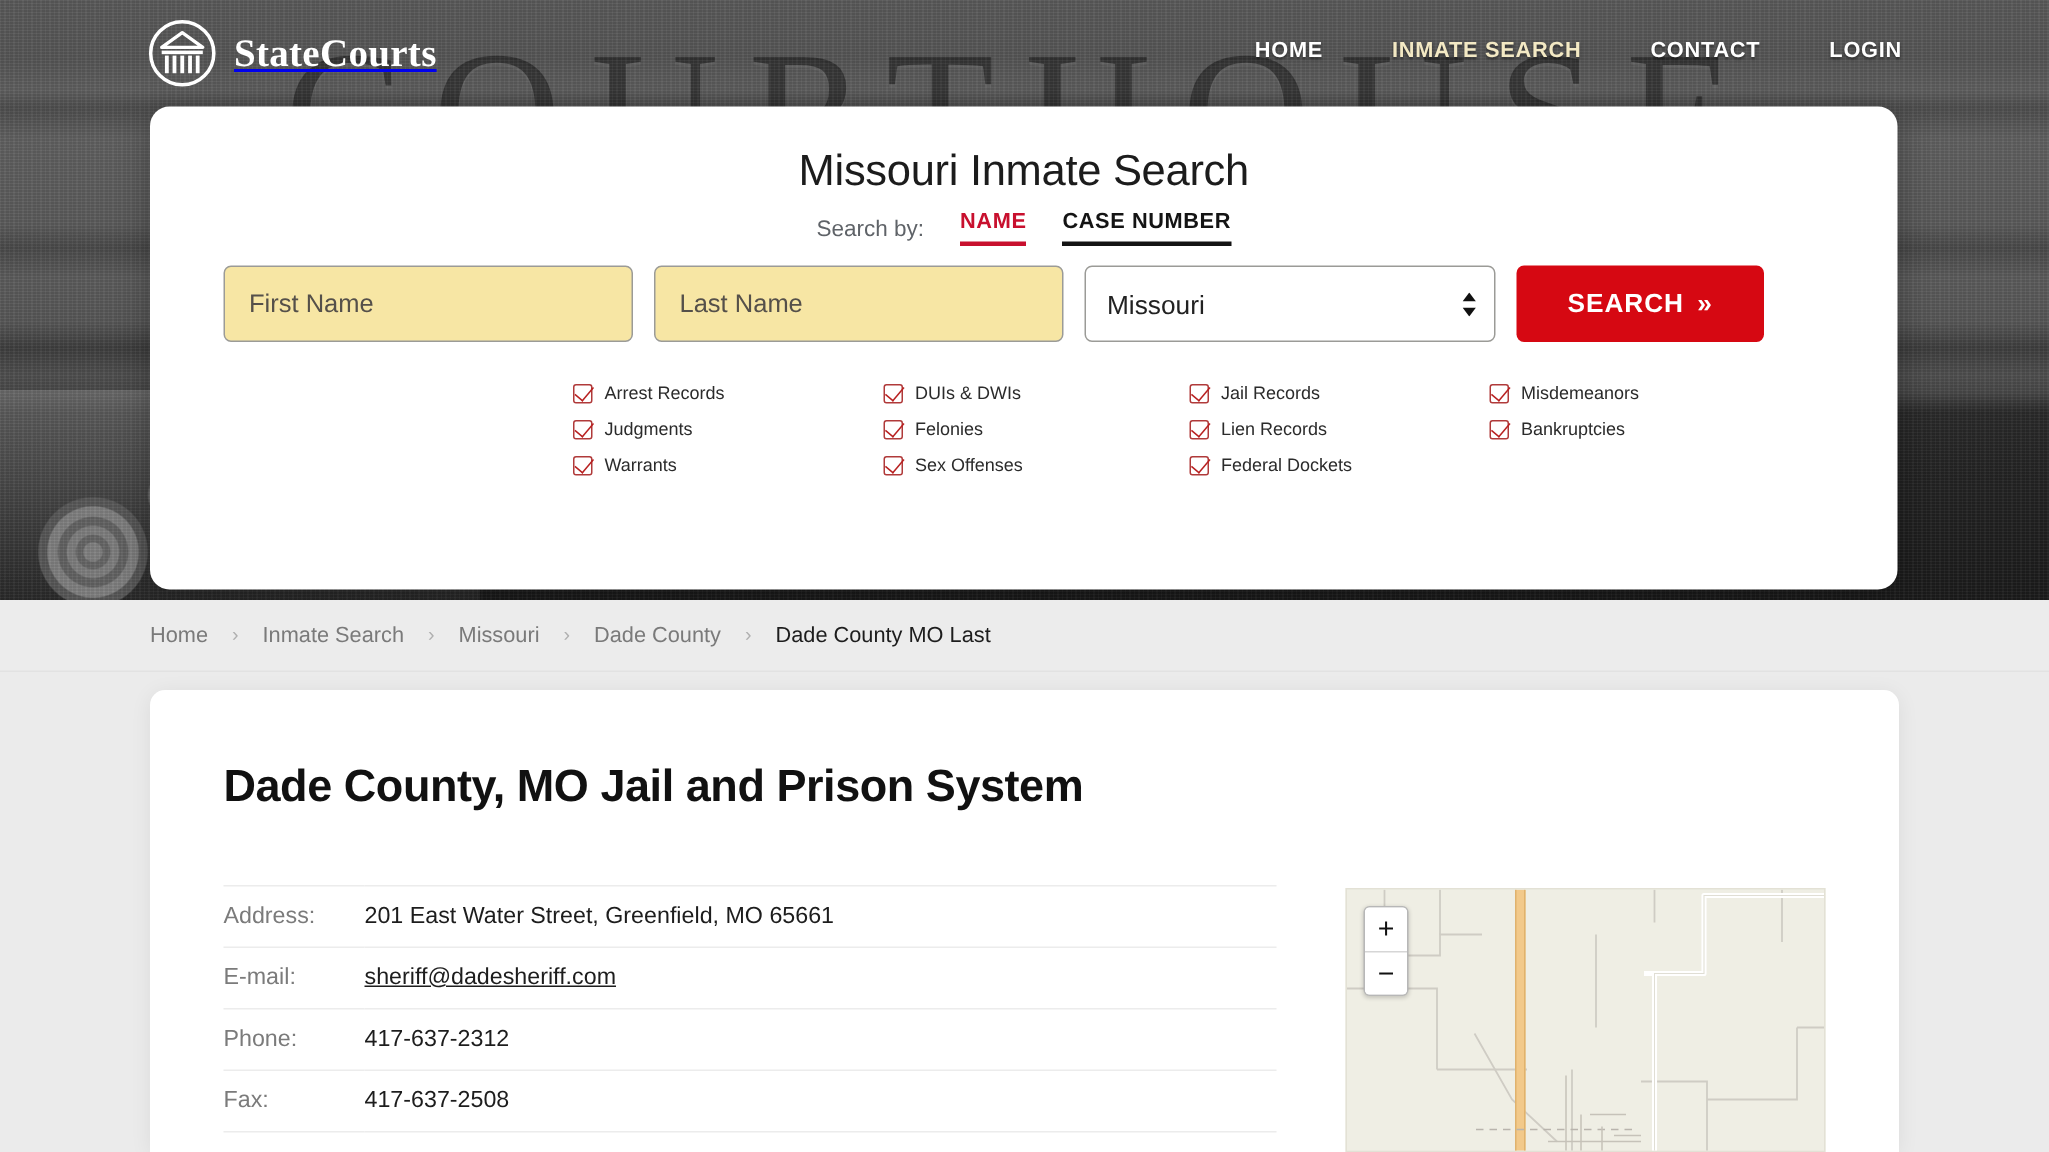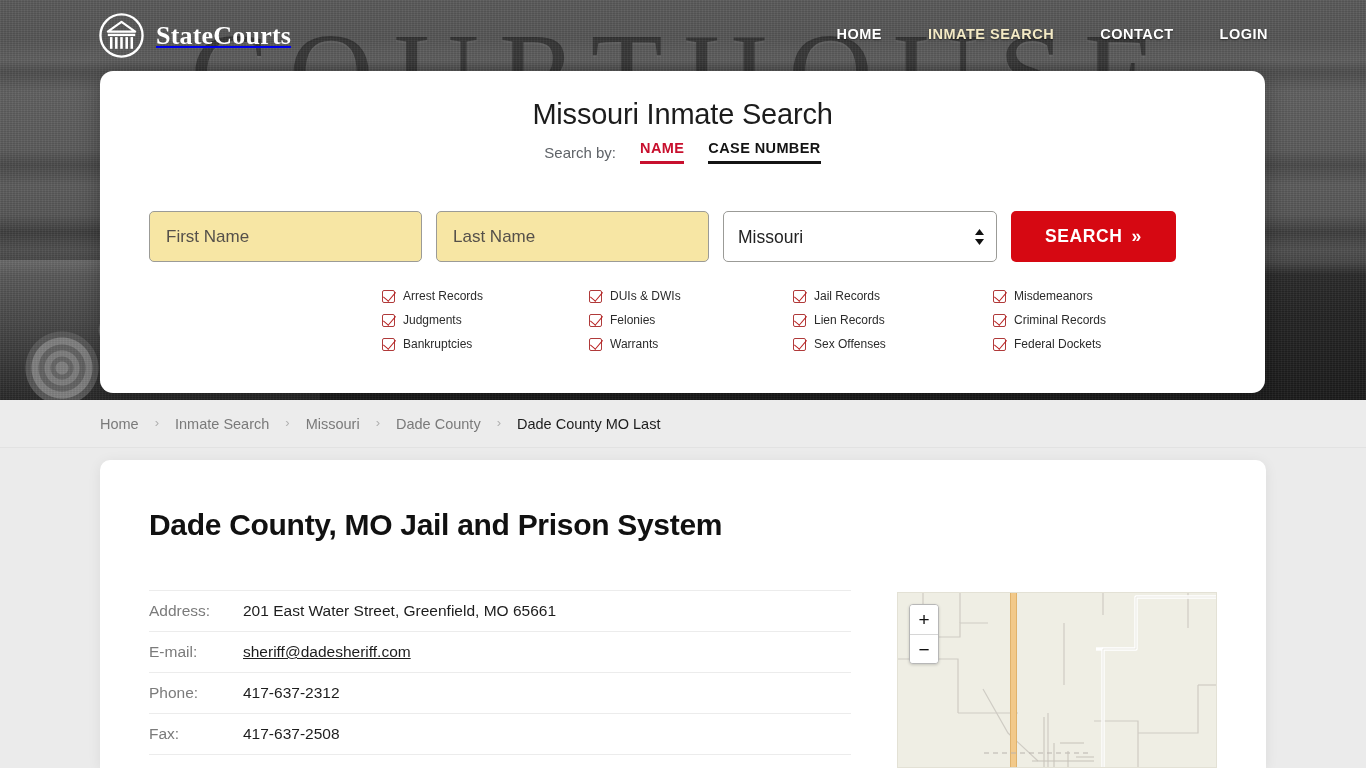--- a/index.html
+++ b/index.html
@@ -132,21 +132,21 @@
   .tab {
     font-size: 14.5px; font-weight: 700; letter-spacing: .4px;
     padding-bottom: 5px; cursor: pointer; background: none; border: 0;
     font-family: inherit;
   }
   .tab-name { color: #c8102e; border-bottom: 3px solid #c8102e; }
   .tab-case { color: #141414; border-bottom: 3px solid #141414; }
 
   .form-row {
     display: flex; align-items: center;
-    gap: 14px; margin-top: 46px; padding: 1px 49px;
+    gap: 14px; margin-top: 12px; padding: 1px 49px;
   }
   .field {
     height: 51px; border-radius: 5px;
     border: 1px solid #9b9b97;
     background: #f7e6a4;
     font-size: 17px; color: #4a4638;
     padding: 0 16px;
     font-family: inherit;
     outline: none;
   }
@@ -366,24 +366,20 @@
           <span class="check-box"></span>
           <span>Judgments</span>
         </div>
       <div class="check-item">
           <span class="check-box"></span>
           <span>Felonies</span>
         </div>
       <div class="check-item">
           <span class="check-box"></span>
           <span>Lien Records</span>
-        </div>
-      <div class="check-item">
-          <span class="check-box"></span>
-          <span>Criminal Records</span>
         </div>
       <div class="check-item">
           <span class="check-box"></span>
           <span>Bankruptcies</span>
         </div>
       <div class="check-item">
           <span class="check-box"></span>
           <span>Warrants</span>
         </div>
       <div class="check-item">

